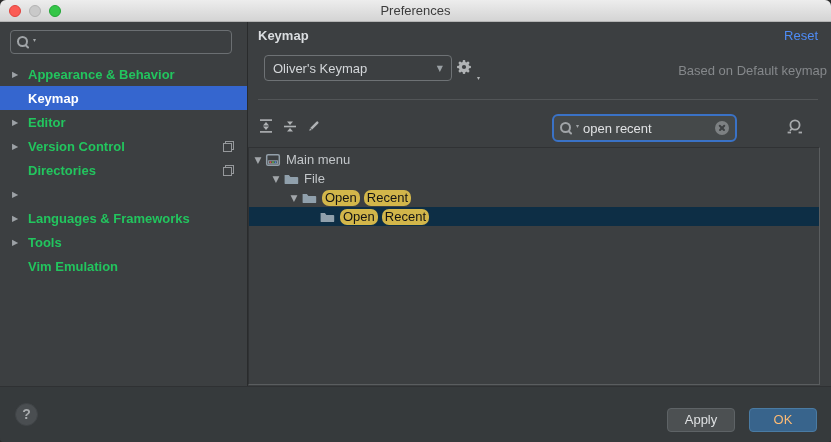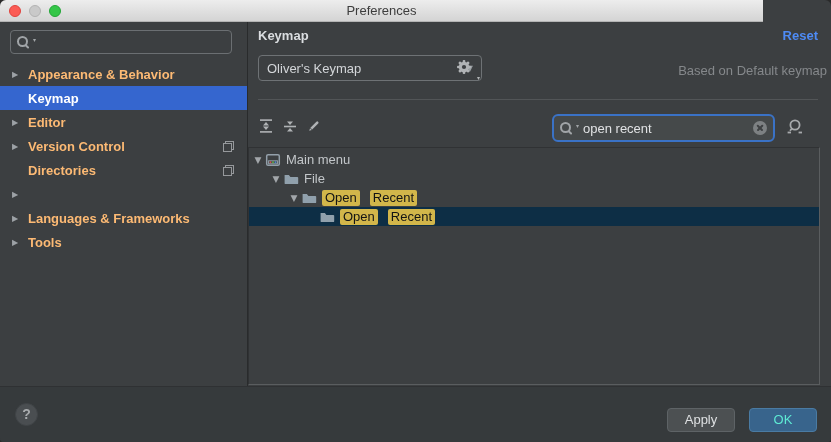--- a/index.html
+++ b/index.html
@@ -1,79 +1,79 @@
 <!DOCTYPE html>
 <html><head>
 <meta charset="utf-8">
 <style>
   * { margin:0; padding:0; box-sizing:border-box; }
   html,body { background:#2a2a2a; font-family:"Liberation Sans", sans-serif; }
   .window { position:relative; width:831px; height:442px; overflow:hidden;
             border-radius:6px 6px 4px 4px; background:#3c3f41; }
 
   
-  .titlebar { position:absolute; top:0; left:0; width:763px; height:22px;
+  .titlebar { position:absolute; top:0; left:0; width:831px; height:22px;
               background:linear-gradient(#ededed,#d4d4d4); border-bottom:1px solid #b4b4b4; }
   .title-text { text-align:center; line-height:21px; font-size:13px; color:#3d3d3d; }
   .light { position:absolute; top:5px; width:12px; height:12px; border-radius:50%; }
   .light.red   { left:9px;  background:#fb5c55; border:1px solid #df443e; }
   .light.gray  { left:29px; background:#c9c9c9; border:1px solid #b2b2b2; }
   .light.green { left:49px; background:#35c648; border:1px solid #23a637; }
 
   
   .content { position:absolute; top:22px; left:0; width:831px; height:364px; background:#3c3f41; }
 
   
   .sidebar { position:absolute; left:0; top:0; width:248px; height:364px; border-right:1px solid #292b2c; }
   .side-search { position:absolute; left:10px; top:8px; width:222px; height:24px;
                  border:1px solid #6b6f72; border-radius:4px; display:flex; align-items:center; padding:0 6px; }
   .side-search input { flex:1; background:transparent; border:none; outline:none;
                        color:#dfe1e3; font-size:13px; font-family:"Liberation Sans",sans-serif; min-width:0; }
   .side-list { position:absolute; top:40px; left:0; width:247px; }
   .side-item { position:relative; height:24px; display:flex; align-items:center; padding-left:12px; cursor:default; }
   .side-item .tri { width:16px; font-family:"DejaVu Sans",sans-serif; font-size:8px; color:#9da2a6; }
-  .side-item .lbl { font-size:13px; font-weight:bold; color:#fdba74; }
+  .side-item .lbl { font-size:13px; font-weight:bold; color:#22c55e; }
   .side-item.selected { background:#3566cf; }
   .side-item.selected .lbl { color:#ffffff; }
 
   .pp { position:absolute; right:13px; top:7px; width:11px; height:11px; }
   .pp::before { content:""; position:absolute; right:0; top:0; width:7px; height:7px; border:1px solid #96999c; }
   .pp::after  { content:""; position:absolute; left:0; bottom:0; width:7px; height:7px; border:1px solid #96999c; background:#3c3f41; }
 
   
   .lens { position:relative; width:15px; height:14px; flex:0 0 auto; }
   .lens::before { content:""; position:absolute; left:0; top:1px; width:7px; height:7px;
                   border:2px solid #a0a4a7; border-radius:50%; }
   .lens::after { content:""; position:absolute; left:9px; top:9px; width:2px; height:5px;
                  background:#a0a4a7; transform:rotate(-45deg); border-radius:1px; }
   .lens-caret { font-family:"DejaVu Sans",sans-serif; font-size:6px; color:#a0a4a7; margin:-6px 4px 0 1px; }
 
   
   .main { position:absolute; left:248px; top:0; width:583px; height:364px; }
   .page-title { position:absolute; left:10px; top:6px; font-size:13px; font-weight:bold; color:#dadde0; }
-  .reset-link { position:absolute; right:13px; top:6px; font-size:13px; font-weight:bold; color:#4e8bf5; cursor:pointer; }
-
-  .scheme-select { position:absolute; left:10px; top:33px; width:224px; height:26px;
+  .reset-link { position:absolute; right:13px; top:6px; font-size:13px; font-weight:normal; color:#4e8bf5; cursor:pointer; }
+
+  .scheme-select { position:absolute; left:16px; top:33px; width:188px; height:26px;
                    border:1px solid #6e7275; border-radius:4px; background:#3c3f41;
                    display:flex; align-items:center; justify-content:space-between; padding:12px 8px; }
   .scheme-select .val { font-size:13px; color:#d3d6d9; }
   .scheme-select .arr { font-family:"DejaVu Sans",sans-serif; font-size:8px; color:#9aa0a4; }
 
   .gear-wrap { position:absolute; left:207px; top:36px; width:22px; height:22px; }
   .gear-caret { position:absolute; right:-3px; bottom:-1px; font-family:"DejaVu Sans",sans-serif; font-size:6px; color:#b0b3b5; }
 
   .based-on { position:absolute; right:4px; top:41px; font-size:13px; color:#85888b; }
   .sep { position:absolute; left:10px; top:77px; width:560px; height:1px; background:#525557; }
 
   .tb-icon { position:absolute; top:96px; width:16px; height:16px; cursor:pointer; }
   .tb-expand   { left:10px; }
   .tb-collapse { left:34px; }
   .tb-edit     { left:58px; }
 
-  .km-search { position:absolute; left:304px; top:92px; width:223px; height:28px;
+  .km-search { position:absolute; left:304px; top:92px; width:185px; height:28px;
                border:2px solid #3a72c6; border-radius:6px; background:#45494a;
                display:flex; align-items:center; padding:0 6px; }
   .km-search input { flex:1; background:transparent; border:none; outline:none;
                      color:#e0e2e4; font-size:13px; font-family:"Liberation Sans",sans-serif; min-width:0; }
   .clear-btn { position:relative; width:14px; height:14px; border-radius:50%; background:#7d8183;
                flex:0 0 auto; cursor:pointer; }
   .clear-btn::before, .clear-btn::after { content:""; position:absolute; left:3px; top:6.2px;
                width:8px; height:1.6px; background:#3e4143; border-radius:1px; }
   .clear-btn::before { transform:rotate(45deg); }
   .clear-btn::after  { transform:rotate(-45deg); }
@@ -84,33 +84,33 @@
   .tree-panel { position:absolute; left:0; top:125px; width:572px; height:238px;
                 background:#3c3f41; border:1px solid; border-color:#303234 #5a5d5f #5a5d5f #303234;
                 padding-top:2px; overflow:hidden; }
   .tree-row { display:flex; align-items:center; height:19px; font-size:13px; color:#c2c6c9; cursor:default; }
   .tree-row.selected { background:#0d2e45; }
   .ind { flex:0 0 auto; }
   .t-arrow { flex:0 0 14px; text-align:center; font-family:"DejaVu Sans",sans-serif;
              font-size:9px; color:#a2a6aa; }
   .t-arrow.hidden { visibility:hidden; }
   .t-icon { flex:0 0 16px; height:16px; margin-right:5px; }
-  .chip { background:#d2b64a; color:#141414; padding:0 3px; border-radius:2px; margin-right:10px;
+  .chip { background:#d2b64a; color:#141414; padding:0 3px; border-radius:7px; margin-right:4px;
           height:16px; line-height:16px; }
 
   
   .footer { position:absolute; top:386px; left:0; width:831px; height:56px;
             background:#363a3c; border-top:1px solid #2f3133; }
   .help-btn { position:absolute; left:15px; top:16px; width:23px; height:23px; border-radius:50%;
               background:#4a4e51; border:1px solid #404447; color:#a9acae; font-size:14px; font-weight:bold;
               text-align:center; line-height:21px; cursor:pointer; }
   .btn-row { position:absolute; right:14px; top:21px; display:flex; gap:14px; }
   .btn { height:24px; border-radius:4px; font-size:13px; color:#dee0e2; text-align:center;
          line-height:22px; background:#4c5052; border:1px solid #5e6366; cursor:pointer; padding:0 16px; min-width:68px; }
-  .btn.primary { background:#38648c; border:1px solid #4a7ba3; color:#5eead4; }
+  .btn.primary { background:#38648c; border:1px solid #4a7ba3; color:#fdba74; }
 </style>
 </head>
 <body>
 
 <div class="window">
 
   <div class="titlebar">
     <span class="light red"></span>
     <span class="light gray"></span>
     <span class="light green"></span>
@@ -151,20 +151,24 @@
         <div class="side-item">
           <span class="tri">▶</span>
         </div>
         <div class="side-item">
           <span class="tri">▶</span>
           <span class="lbl">Languages &amp; Frameworks</span>
         </div>
         <div class="side-item">
           <span class="tri">▶</span>
           <span class="lbl">Tools</span>
+        </div>
+        <div class="side-item">
+          <span class="tri"></span>
+          <span class="lbl">Vim Emulation</span>
         </div>
       </div>
     </div>
 
     <div class="main">
       <div class="page-title">Keymap</div>
       <div class="reset-link">Reset</div>
 
       <div class="scheme-select">
         <span class="val">Oliver's Keymap</span>

